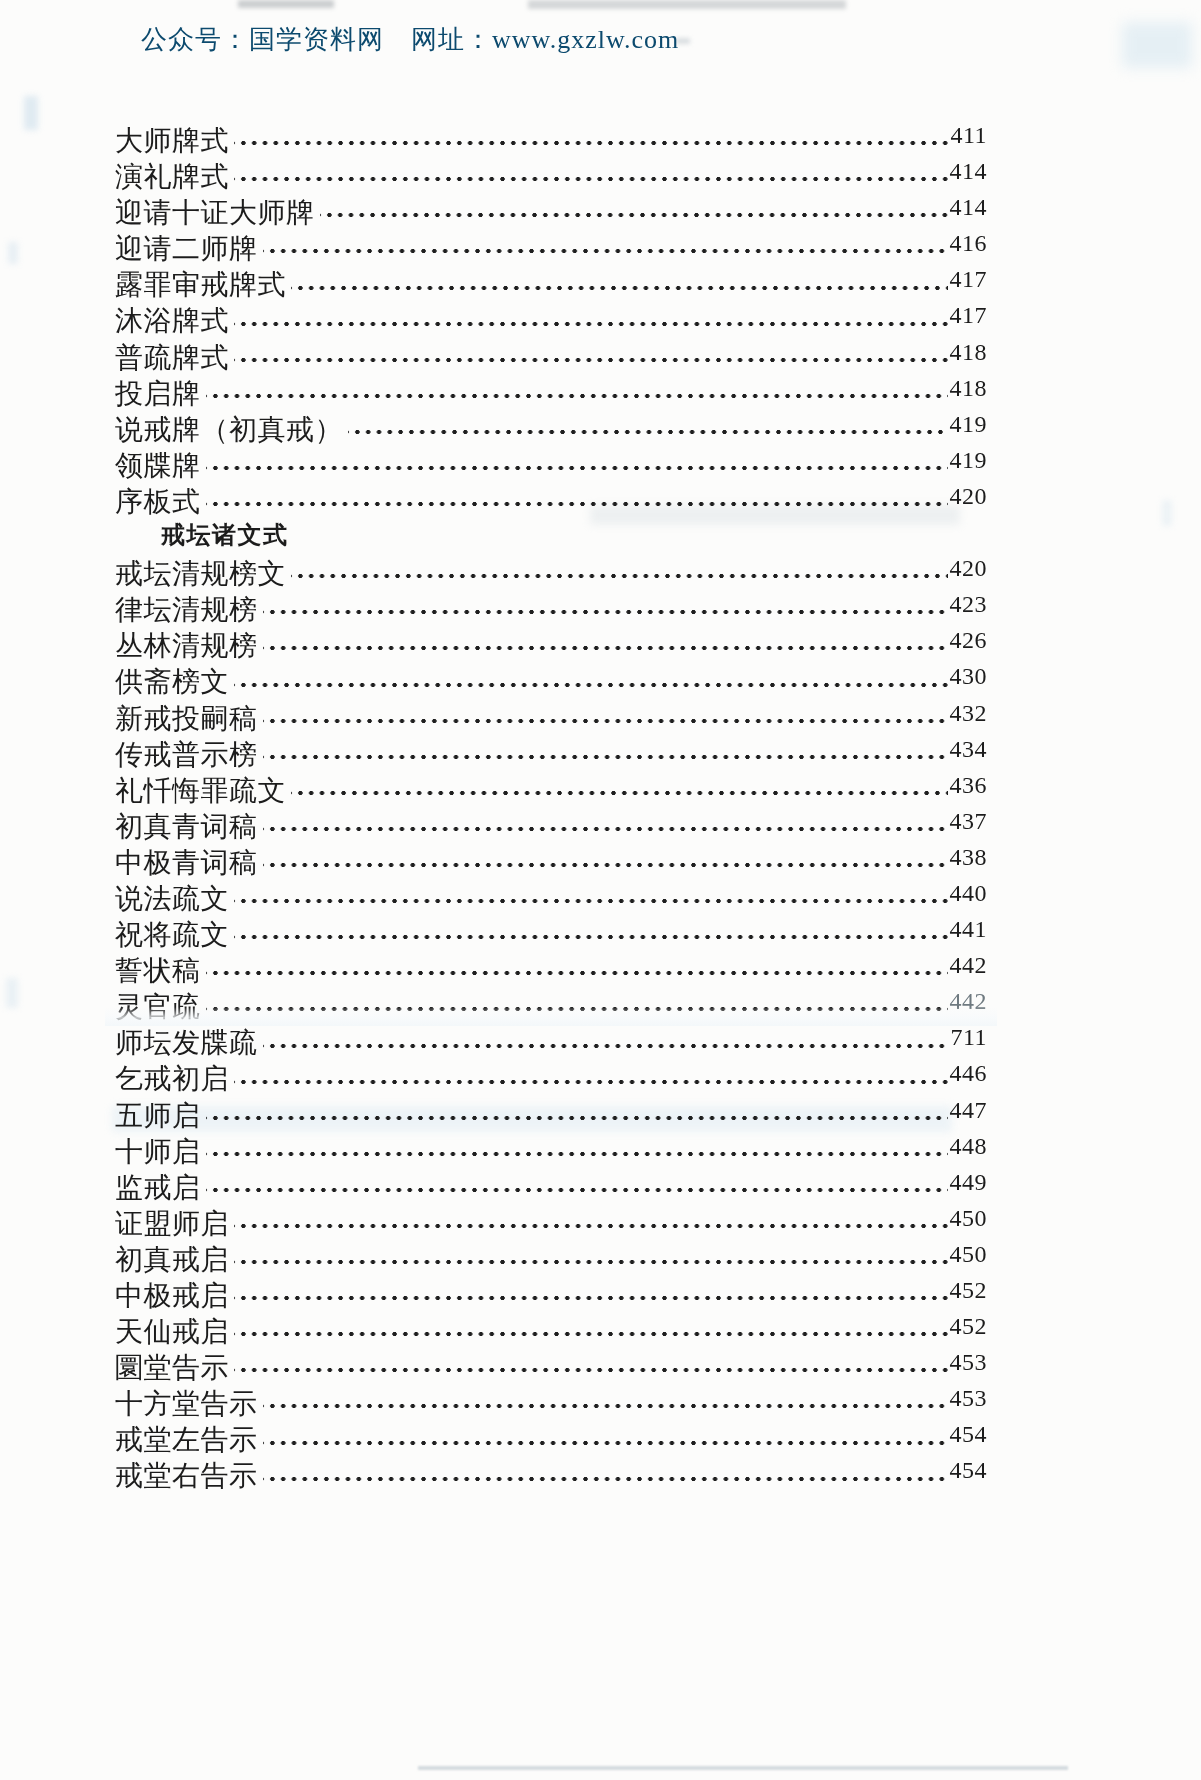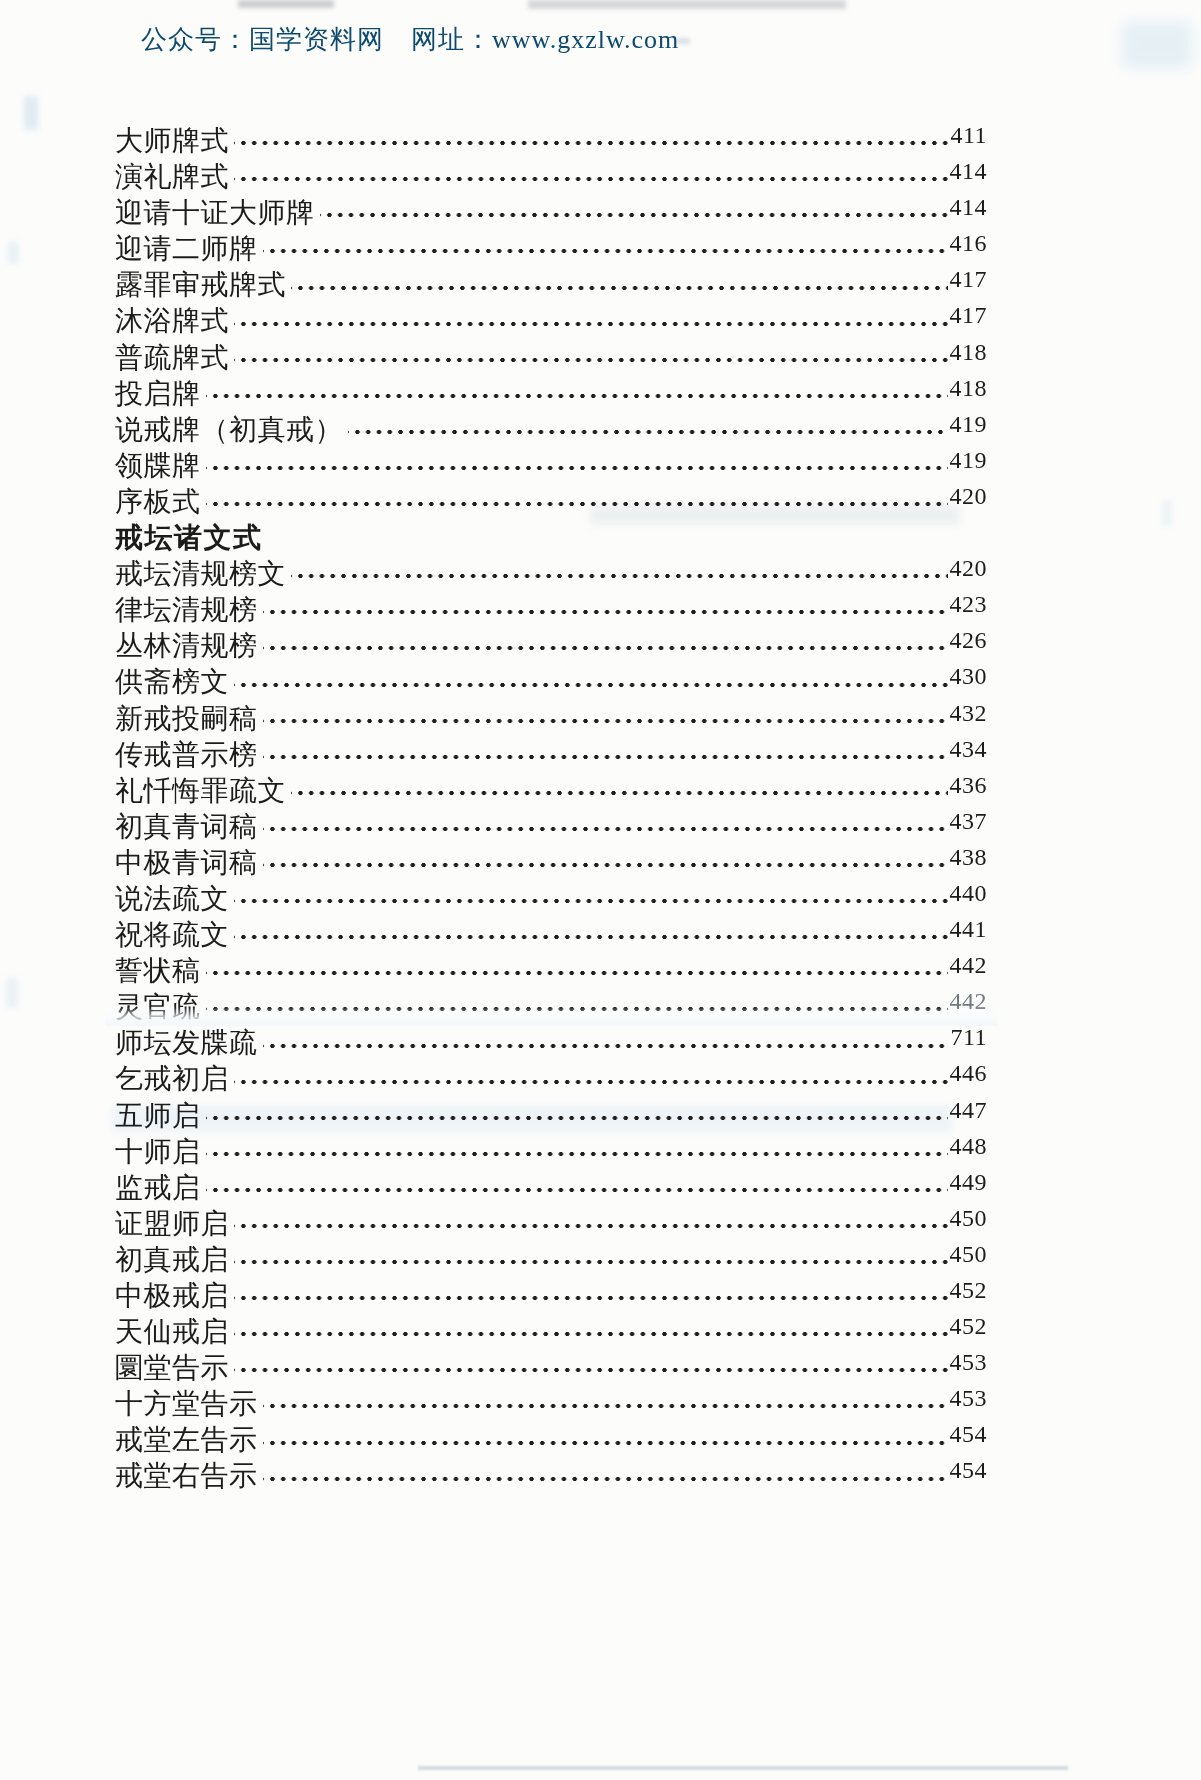--- a/index.html
+++ b/index.html
@@ -27,21 +27,21 @@
   }
   .row{
     height:36.1px;
     display:flex;align-items:flex-start;
     font-size:28px;
     white-space:nowrap;
     position:relative;
   }
   .row .title{letter-spacing:0.5px;}
   .row.section .title{
-    font-weight:bold;font-size:28px;letter-spacing:1.5px;
+    font-weight:bold;font-size:24px;letter-spacing:1.5px;margin-left:46px;
   }
   .leader{
     flex:1 1 auto;
     height:100%;
     margin:0 2px 0 5px;
     background-image:radial-gradient(circle,#1e1e1e 1.9px,rgba(0,0,0,0) 2.5px);
     background-size:10.8px 10px;
     background-repeat:repeat-x;
     background-position:4px 62%;
   }

